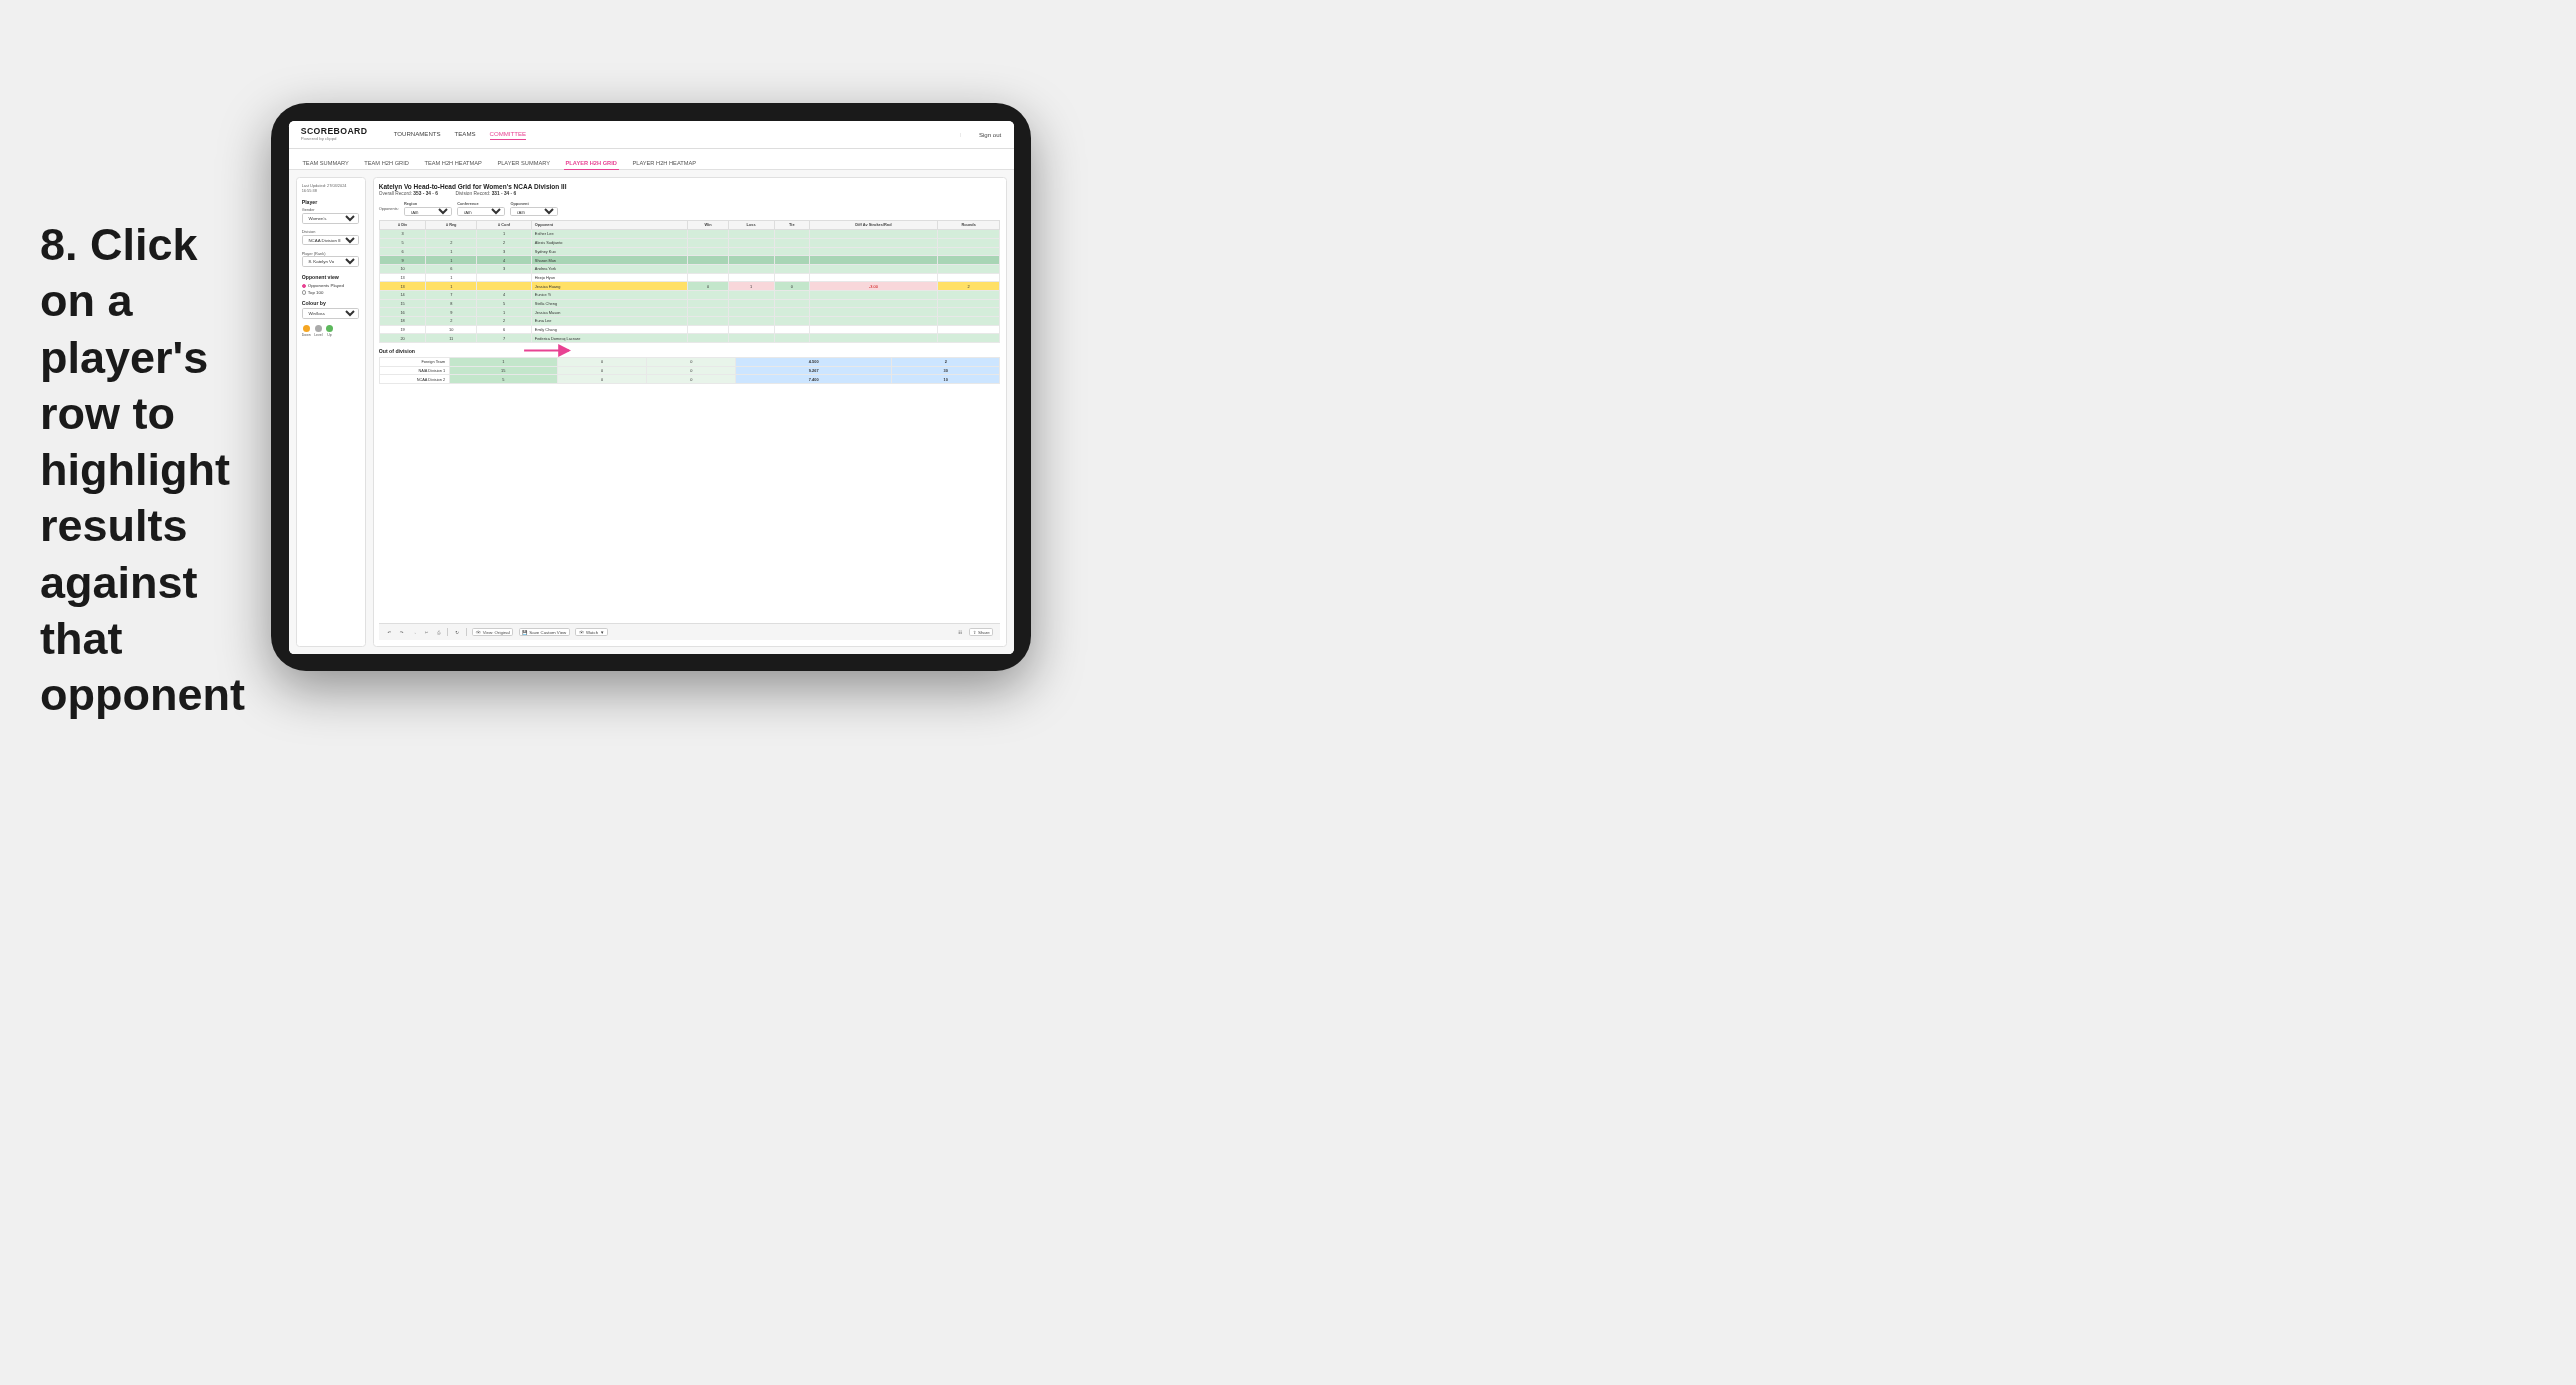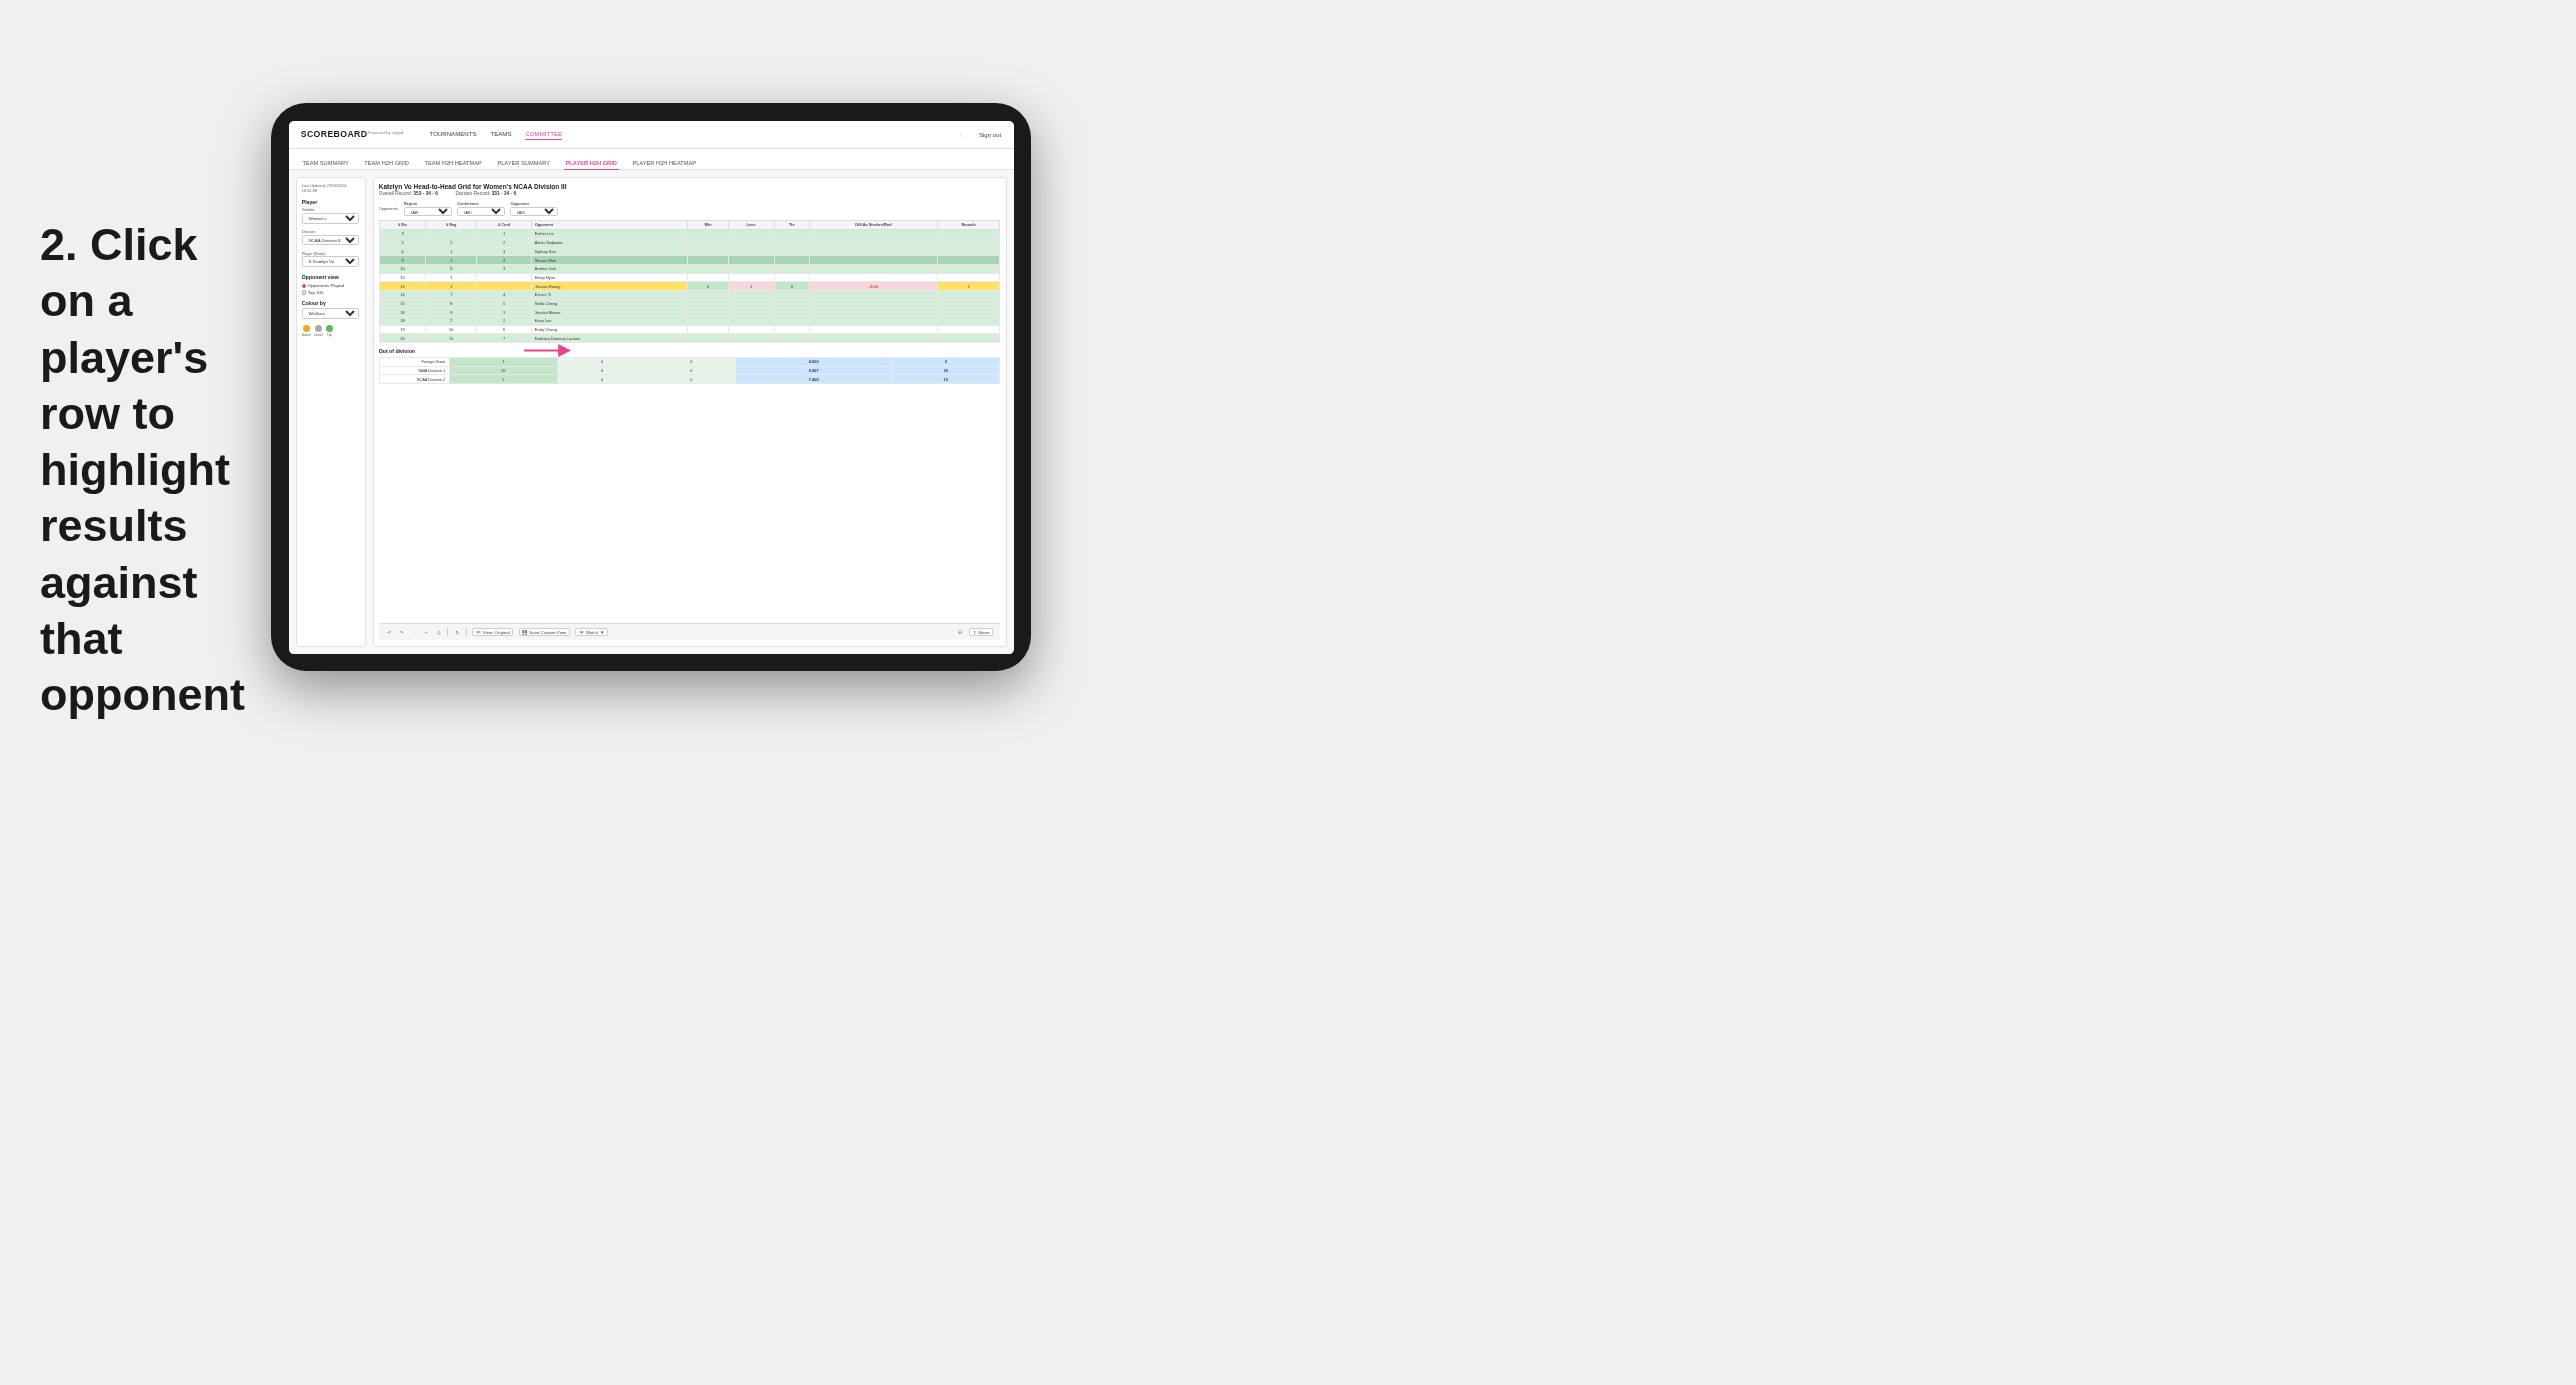--- a/index.html
+++ b/index.html
@@ -41,21 +41,21 @@
       border-bottom: 0.9px solid #ddd;
       padding: 5.2px 12.2px;
       display: flex;
       align-items: center;
       gap: 17.5px;
       min-height: 28px;
     }
 
     .logo-area {
       display: flex;
-      flex-direction: row;
+      flex-direction: column;
       margin-right: 8.7px;
     }
 
     .logo-text {
       font-size: 8.7px;
       font-weight: 900;
       color: #1a1a1a;
       letter-spacing: 0.4px;
       line-height: 1;
     }
@@ -387,21 +387,21 @@
       position: absolute;
       left: 555px;
       top: 355px;
       width: 17.5px;
       height: 10.5px;
     }
   </style>
 </head>
 <body>
 
-<div class="annotation-text">2. Click on a player's row to highlight results against that opponent</div>
+<div class="annotation-text">8. Click on a player's row to highlight results against that opponent</div>
 
 <div class="tablet-frame">
   <div class="tablet-screen">
 
     <div class="nav-bar">
       <div class="logo-area">
         <span class="logo-text">SCOREBOARD</span>
         <span class="logo-sub">Powered by clippd</span>
       </div>
       <div class="nav-links">

